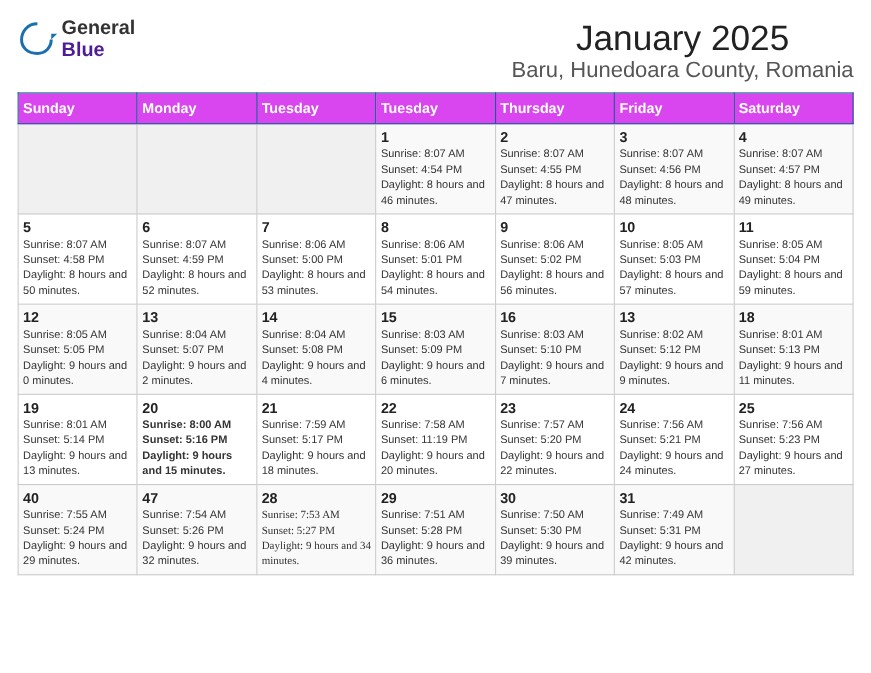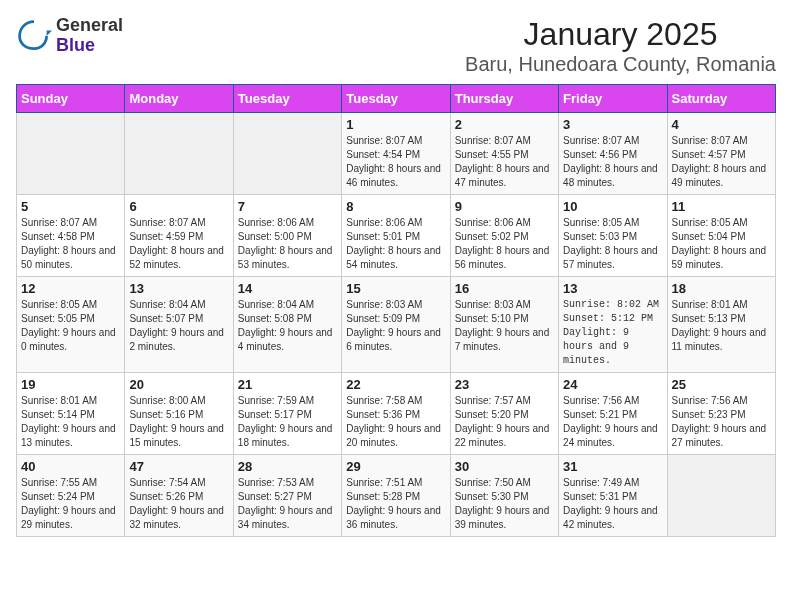--- a/index.html
+++ b/index.html
@@ -217,54 +217,54 @@
 Daylight: 9 hours and 6 minutes.</div>
         </td>
         <td>
           <span class="day-num">16</span>
           <div class="day-info" style="white-space: pre-line;">Sunrise: 8:03 AM
 Sunset: 5:10 PM
 Daylight: 9 hours and 7 minutes.</div>
         </td>
         <td>
           <span class="day-num">13</span>
-          <div class="day-info" style="white-space: pre-line; font-family: Liberation Mono, monospace;">Sunrise: 8:02 AM
+          <div class="day-info" style="white-space: pre-line;">Sunrise: 8:02 AM
 Sunset: 5:12 PM
 Daylight: 9 hours and 9 minutes.</div>
         </td>
         <td>
           <span class="day-num">18</span>
           <div class="day-info" style="white-space: pre-line;">Sunrise: 8:01 AM
 Sunset: 5:13 PM
 Daylight: 9 hours and 11 minutes.</div>
         </td>
       </tr>
       <tr>
         <td>
           <span class="day-num">19</span>
           <div class="day-info" style="white-space: pre-line;">Sunrise: 8:01 AM
 Sunset: 5:14 PM
 Daylight: 9 hours and 13 minutes.</div>
         </td>
         <td>
           <span class="day-num">20</span>
-          <div class="day-info" style="white-space: pre-line;">Sunrise: 8:00 AM
+          <div class="day-info" style="white-space: pre-line; font-weight: bold;">Sunrise: 8:00 AM
 Sunset: 5:16 PM
 Daylight: 9 hours and 15 minutes.</div>
         </td>
         <td>
           <span class="day-num">21</span>
           <div class="day-info" style="white-space: pre-line;">Sunrise: 7:59 AM
 Sunset: 5:17 PM
 Daylight: 9 hours and 18 minutes.</div>
         </td>
         <td>
           <span class="day-num">22</span>
           <div class="day-info" style="white-space: pre-line;">Sunrise: 7:58 AM
-Sunset: 5:36 PM
+Sunset: 11:19 PM
 Daylight: 9 hours and 20 minutes.</div>
         </td>
         <td>
           <span class="day-num">23</span>
           <div class="day-info" style="white-space: pre-line;">Sunrise: 7:57 AM
 Sunset: 5:20 PM
 Daylight: 9 hours and 22 minutes.</div>
         </td>
         <td>
           <span class="day-num">24</span>
@@ -287,21 +287,21 @@
 Daylight: 9 hours and 29 minutes.</div>
         </td>
         <td>
           <span class="day-num">47</span>
           <div class="day-info" style="white-space: pre-line;">Sunrise: 7:54 AM
 Sunset: 5:26 PM
 Daylight: 9 hours and 32 minutes.</div>
         </td>
         <td>
           <span class="day-num">28</span>
-          <div class="day-info" style="white-space: pre-line;">Sunrise: 7:53 AM
+          <div class="day-info" style="white-space: pre-line; font-family: Liberation Serif, serif;">Sunrise: 7:53 AM
 Sunset: 5:27 PM
 Daylight: 9 hours and 34 minutes.</div>
         </td>
         <td>
           <span class="day-num">29</span>
           <div class="day-info" style="white-space: pre-line;">Sunrise: 7:51 AM
 Sunset: 5:28 PM
 Daylight: 9 hours and 36 minutes.</div>
         </td>
         <td>

